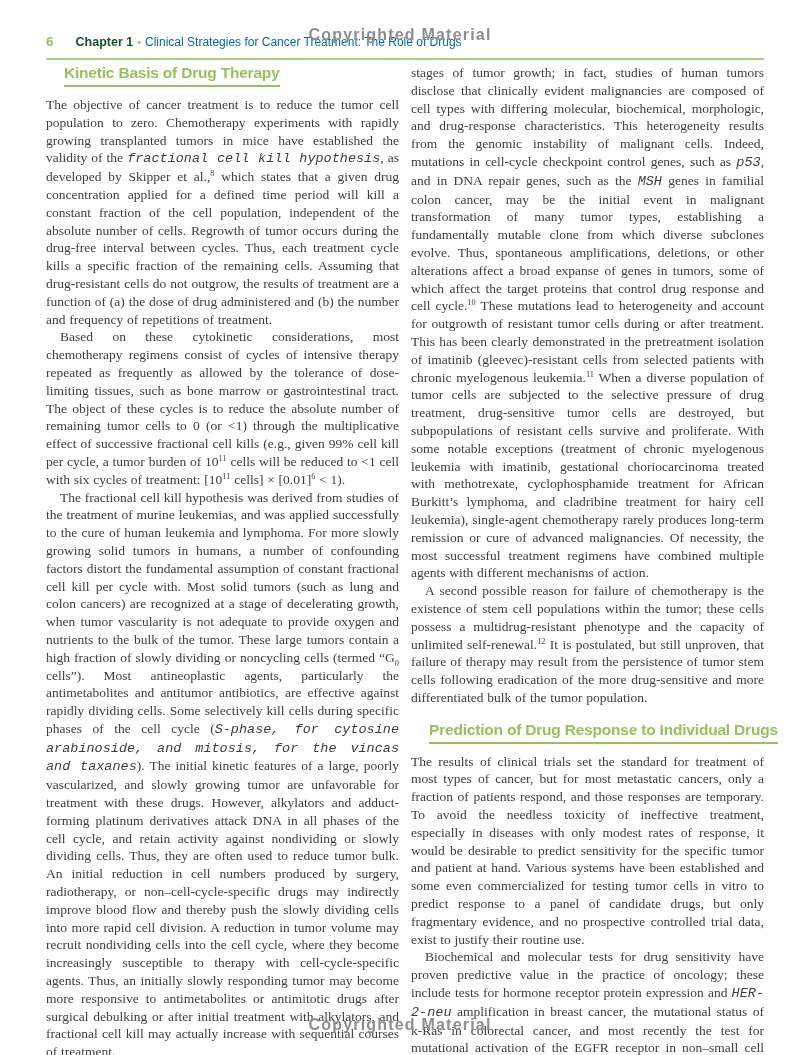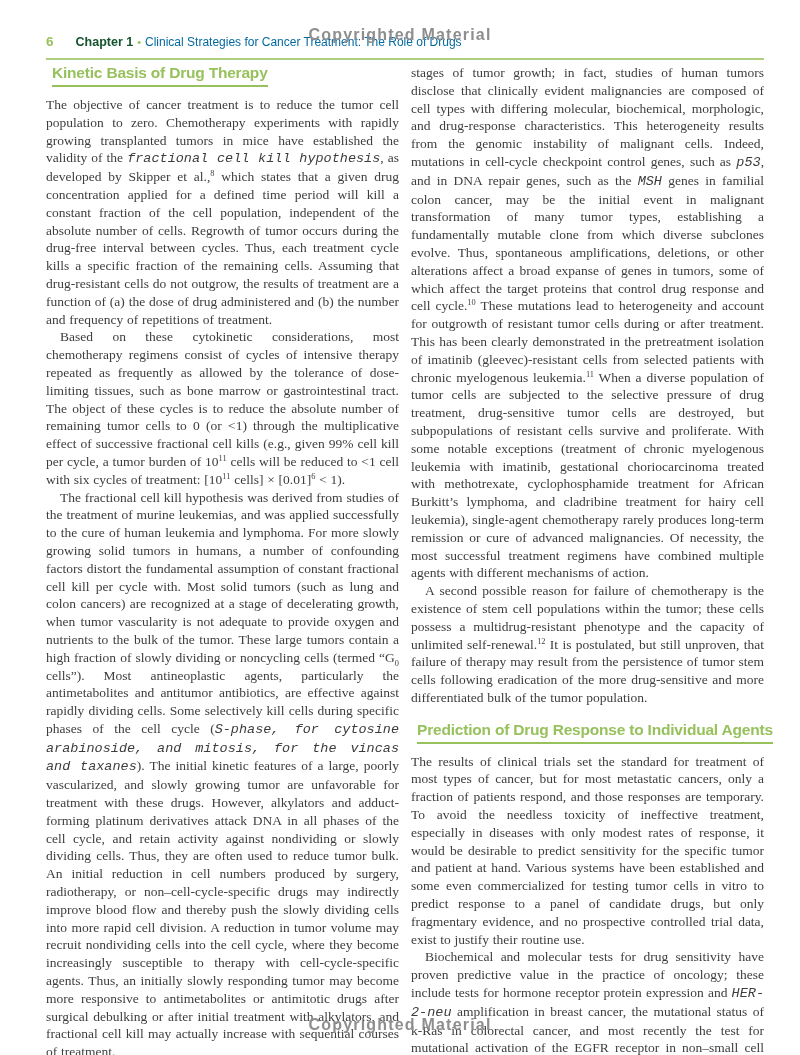--- a/index.html
+++ b/index.html
@@ -32,21 +32,21 @@
   .columns {
     position:absolute; top:64px; left:46px; width:718px;
     display:flex; gap:12px; z-index:1;
   }
   .col { width:353px; }
   .section-heading {
     display:inline-block;
     font-family:"Liberation Sans","DejaVu Sans",sans-serif;
     font-weight:bold; font-size:15.5px; letter-spacing:-0.2px;
     color:#97c15c; border-bottom:2px solid #97c15c;
-    padding-bottom:3px; margin:0 0 9px 6px; white-space:nowrap;
+    padding-bottom:3px; margin:0 0 9px 18px; white-space:nowrap;
   }
   .col .section-heading.mid { margin-top:14px; margin-bottom:9px; }
   p.body-p {
     margin:0; font-size:13.5px; line-height:17.8px; color:#3d3d3d;
     text-align:justify; word-spacing:0.4px;
   }
   p.body-p.indent { text-indent:14px; }
   p.body-p sup { font-size:0.62em; line-height:0; vertical-align:super; }
   p.body-p sub { font-size:0.62em; line-height:0; vertical-align:sub; }
   p.body-p i { font-style:italic;font-family:Liberation Mono, monospace; }
@@ -70,21 +70,21 @@
           <p class="body-p indent"><span>Based on these cytokinetic considerations, most chemotherapy regimens consist of cycles of intensive therapy repeated as frequently as allowed by the tolerance of dose-limiting tissues, such as bone marrow or gastrointestinal tract. The object of these cycles is to reduce the absolute number of remaining tumor cells to 0 (or &lt;1) through the multiplicative effect of successive fractional cell kills (e.g., given 99% cell kill per cycle, a tumor burden of 10</span><sup>11</sup><span> cells will be reduced to &lt;1 cell with six cycles of treatment: [10</span><sup>11</sup><span> cells] × [0.01]</span><sup>6</sup><span> &lt; 1).</span></p>
           <p class="body-p indent"><span>The fractional cell kill hypothesis was derived from studies of the treatment of murine leukemias, and was applied successfully to the cure of human leukemia and lymphoma. For more slowly growing solid tumors in humans, a number of confounding factors distort the fundamental assumption of constant fractional cell kill per cycle with. Most solid tumors (such as lung and colon cancers) are recognized at a stage of decelerating growth, when tumor vascularity is not adequate to provide oxygen and nutrients to the bulk of the tumor. These large tumors contain a high fraction of slowly dividing or noncycling cells (termed “G</span><sub>0</sub><span> cells”). Most antineoplastic agents, particularly the antimetabolites and antitumor antibiotics, are effective against rapidly dividing cells. Some selectively kill cells during specific phases of the cell cycle (</span><i>S-phase, for cytosine arabinoside, and mitosis, for the vincas and taxanes</i><span>). The initial kinetic features of a large, poorly vascularized, and slowly growing tumor are unfavorable for treatment with these drugs. However, alkylators and adduct-forming platinum derivatives attack DNA in all phases of the cell cycle, and retain activity against nondividing or slowly dividing cells. Thus, they are often used to reduce tumor bulk. An initial reduction in cell numbers produced by surgery, radiotherapy, or non–cell-cycle-specific drugs may indirectly improve blood flow and thereby push the slowly dividing cells into more rapid cell division. A reduction in tumor volume may recruit nondividing cells into the cell cycle, where they become increasingly susceptible to therapy with cell-cycle-specific agents. Thus, an initially slowly responding tumor may become more responsive to antimetabolites or antimitotic drugs after surgical debulking or after initial treatment with alkylators, and fractional cell kill may actually increase with sequential courses of treatment.</span></p>
           <p class="body-p indent"><span>The biochemical and molecular heterogeneity of advanced human tumors introduces additional complexity to the simple hypothesis that multiple cycles of fractional cell kill translate into tumor cure. Isoenzyme typing, karyotypic analysis, and molecular studies have demonstrated that most human tumors evolve from a single malignant cell.</span></p>
         </div>
     </div>
     <div class="col">
       <div>
           <p class="body-p"><span>stages of tumor growth; in fact, studies of human tumors disclose that clinically evident malignancies are composed of cell types with differing molecular, biochemical, morphologic, and drug-response characteristics. This heterogeneity results from the genomic instability of malignant cells. Indeed, mutations in cell-cycle checkpoint control genes, such as </span><i>p53</i><span>, and in DNA repair genes, such as the </span><i>MSH</i><span> genes in familial colon cancer, may be the initial event in malignant transformation of many tumor types, establishing a fundamentally mutable clone from which diverse subclones evolve. Thus, spontaneous amplifications, deletions, or other alterations affect a broad expanse of genes in tumors, some of which affect the target proteins that control drug response and cell cycle.</span><sup>10</sup><span> These mutations lead to heterogeneity and account for outgrowth of resistant tumor cells during or after treatment. This has been clearly demonstrated in the pretreatment isolation of imatinib (gleevec)-resistant cells from selected patients with chronic myelogenous leukemia.</span><sup>11</sup><span> When a diverse population of tumor cells are subjected to the selective pressure of drug treatment, drug-sensitive tumor cells are destroyed, but subpopulations of resistant cells survive and proliferate. With some notable exceptions (treatment of chronic myelogenous leukemia with imatinib, gestational choriocarcinoma treated with methotrexate, cyclophosphamide treatment for African Burkitt’s lymphoma, and cladribine treatment for hairy cell leukemia), single-agent chemotherapy rarely produces long-term remission or cure of advanced malignancies. Of necessity, the most successful treatment regimens have combined multiple agents with different mechanisms of action.</span></p>
           <p class="body-p indent"><span>A second possible reason for failure of chemotherapy is the existence of stem cell populations within the tumor; these cells possess a multidrug-resistant phenotype and the capacity of unlimited self-renewal.</span><sup>12</sup><span> It is postulated, but still unproven, that failure of therapy may result from the persistence of tumor stem cells following eradication of the more drug-sensitive and more differentiated bulk of the tumor population.</span></p>
         </div>
-      <h2 class="section-heading mid">Prediction of Drug Response to Individual Agents</h2>
+      <h2 class="section-heading mid">Prediction of Drug Response to Individual Drugs</h2>
       <div>
           <p class="body-p"><span>The results of clinical trials set the standard for treatment of most types of cancer, but for most metastatic cancers, only a fraction of patients respond, and those responses are temporary. To avoid the needless toxicity of ineffective treatment, especially in diseases with only modest rates of response, it would be desirable to predict sensitivity for the specific tumor and patient at hand. Various systems have been established and some even commercialized for testing tumor cells in vitro to predict response to a panel of candidate drugs, but only fragmentary evidence, and no prospective controlled trial data, exist to justify their routine use.</span></p>
           <p class="body-p indent"><span>Biochemical and molecular tests for drug sensitivity have proven predictive value in the practice of oncology; these include tests for hormone receptor protein expression and </span><i>HER-2-neu</i><span> amplification in breast cancer, the mutational status of k-Ras in colorectal cancer, and most recently the test for mutational activation of the EGFR receptor in non–small cell lung cancer (see relevant chapters). The results of each of these tests are highly correlated with clinical responsiveness to specific therapies. Other tests offer promise for clinical use. Expression of components of the DNA repair pathway correlates with patient survival after platinum-based treatment.</span></p>
         </div>
     </div>
   </div>
 
   <div class="watermark bottom">Copyrighted Material</div>
 
 </div>

